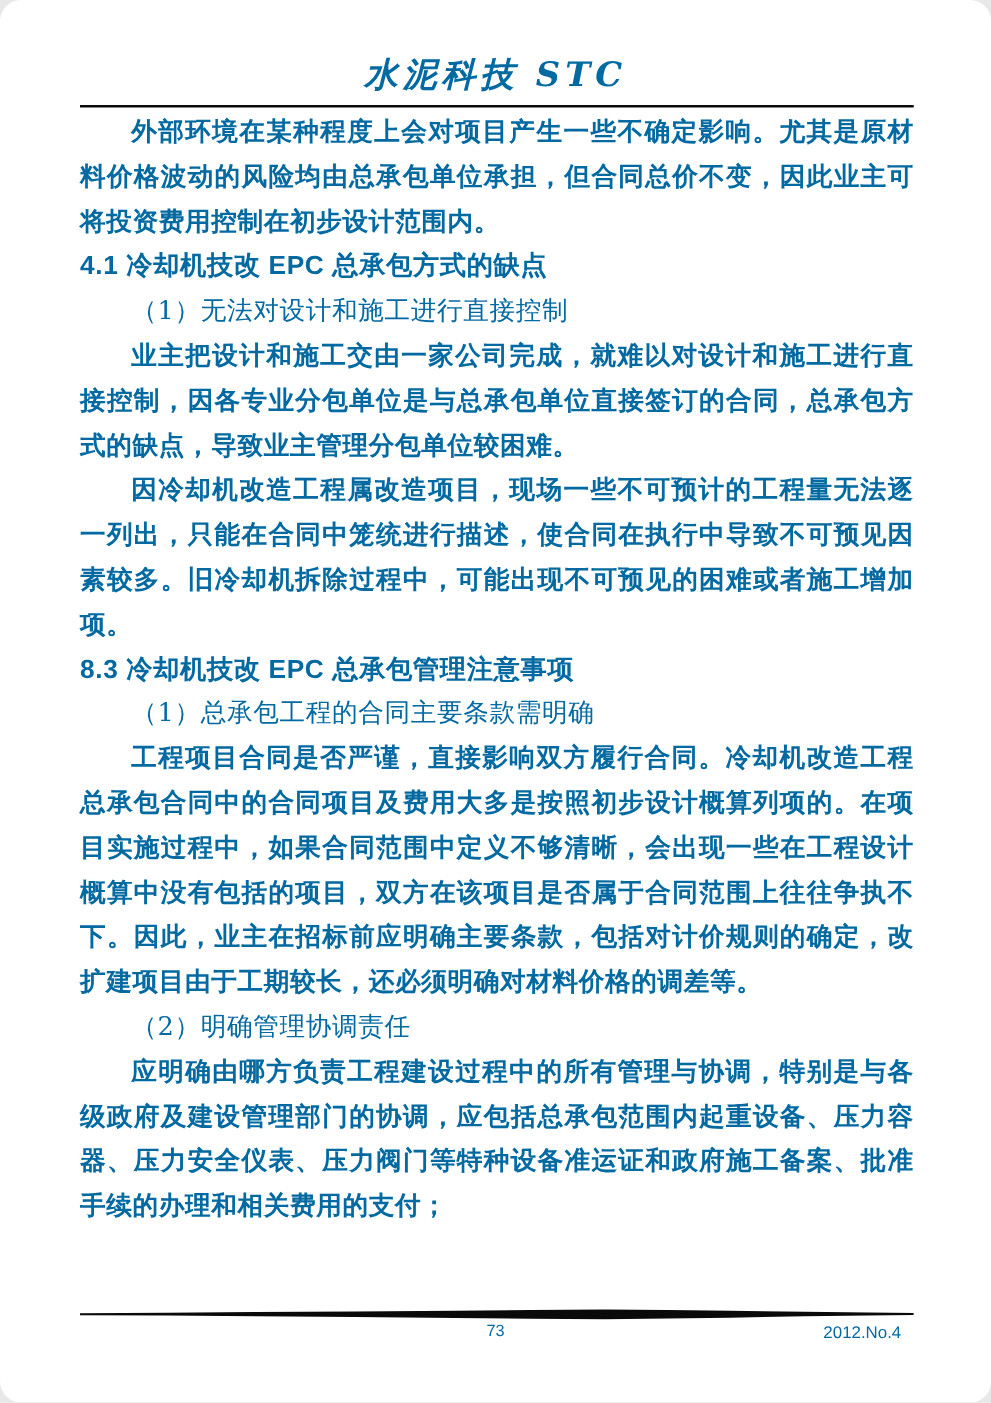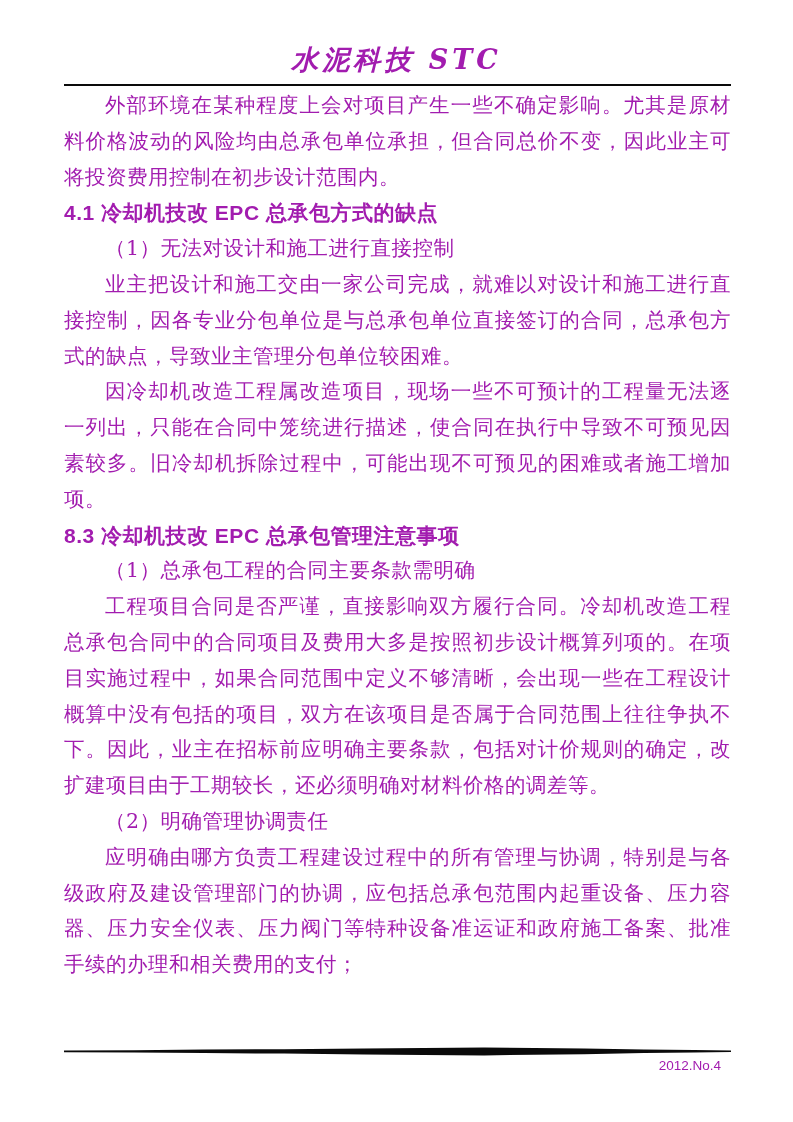--- a/index.html
+++ b/index.html
@@ -6,22 +6,23 @@
     margin: 0;
     padding: 0;
     background: #e8e8e8;
   }
   .page {
     position: relative;
     width: 793px;
     height: 1122px;
     margin: 0 auto;
     background: #ffffff;
-    color: #a21caf;
+    color: #0369a1;
     overflow: hidden;
+    border-radius: 17px;
   }
   
   .journal-title {
     position: absolute;
     top: 42px;
     left: 0;
     width: 100%;
     text-align: center;
     font-family: "DejaVu Serif", serif;
     font-style: italic;
@@ -49,20 +50,21 @@
     line-height: 35.8px;
     text-align: justify;
     letter-spacing: 0.5px;
   }
   .article-body p, .article-body h2 {
     margin: 0;
     padding: 0;
   }
   .para {
     text-indent: 2em;
+    font-weight: bold;
   }
   .subheading {
     text-indent: 2em;
     text-align: left;
   }
   .section-heading {
     font-family: "Liberation Sans", "DejaVu Sans", sans-serif;
     font-weight: bold;
     font-size: 21px;
     line-height: 35.8px;
@@ -112,15 +114,16 @@
     <p class="para">工程项目合同是否严谨，直接影响双方履行合同。冷却机改造工程总承包合同中的合同项目及费用大多是按照初步设计概算列项的。在项目实施过程中，如果合同范围中定义不够清晰，会出现一些在工程设计概算中没有包括的项目，双方在该项目是否属于合同范围上往往争执不下。因此，业主在招标前应明确主要条款，包括对计价规则的确定，改扩建项目由于工期较长，还必须明确对材料价格的调差等。</p>
     <p class="subheading">（2）明确管理协调责任</p>
     <p class="para">应明确由哪方负责工程建设过程中的所有管理与协调，特别是与各级政府及建设管理部门的协调，应包括总承包范围内起重设备、压力容器、压力安全仪表、压力阀门等特种设备准运证和政府施工备案、批准手续的办理和相关费用的支付；</p>
   </div>
 
   <svg class="footer-rule" viewBox="0 0 667 10" preserveAspectRatio="none">
     <polygon fill="#0a0a0a" points="
       0,3.6 70,3.2 140,2.6 220,2.2 300,1.6 360,1.0 420,0.6 470,1.0 520,1.6 580,2.4 630,3.0 667,3.4
       667,5.0 630,5.4 580,6.0 520,7.2 470,7.8 420,8.4 360,8.0 300,7.4 220,6.6 140,6.0 70,5.4 0,5.2"></polygon>
   </svg>
+  <div class="page-number">73</div>
   <div class="issue-label">2012.No.4</div>
 
 </div>
 
 </body></html>

